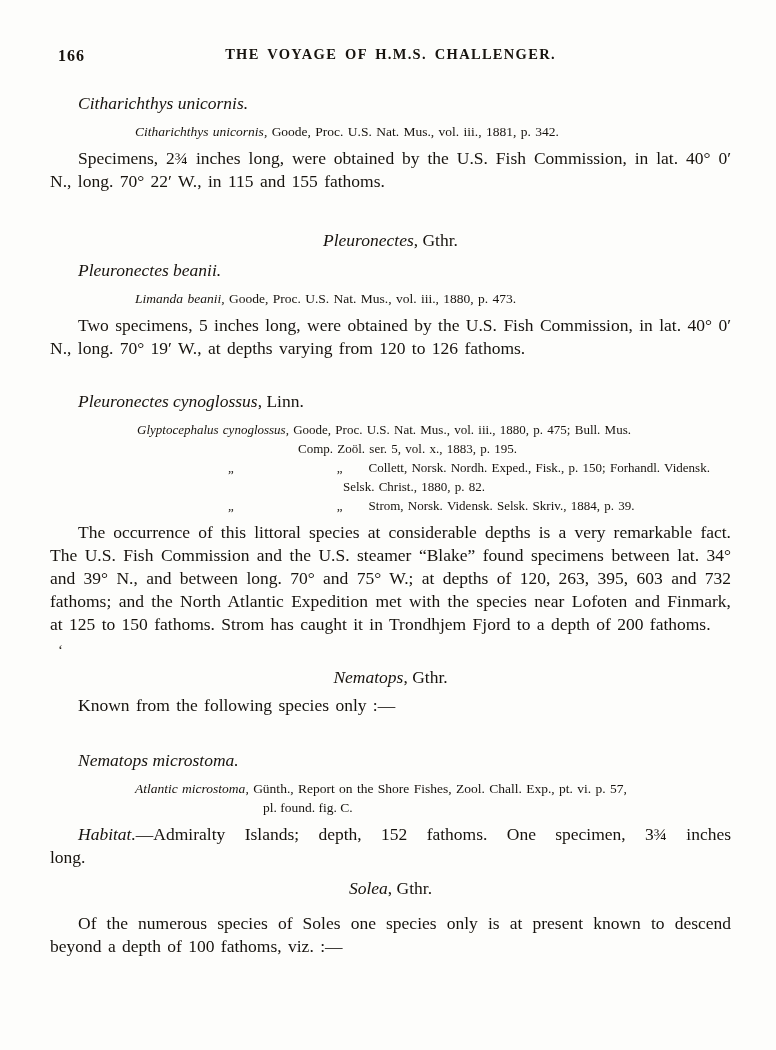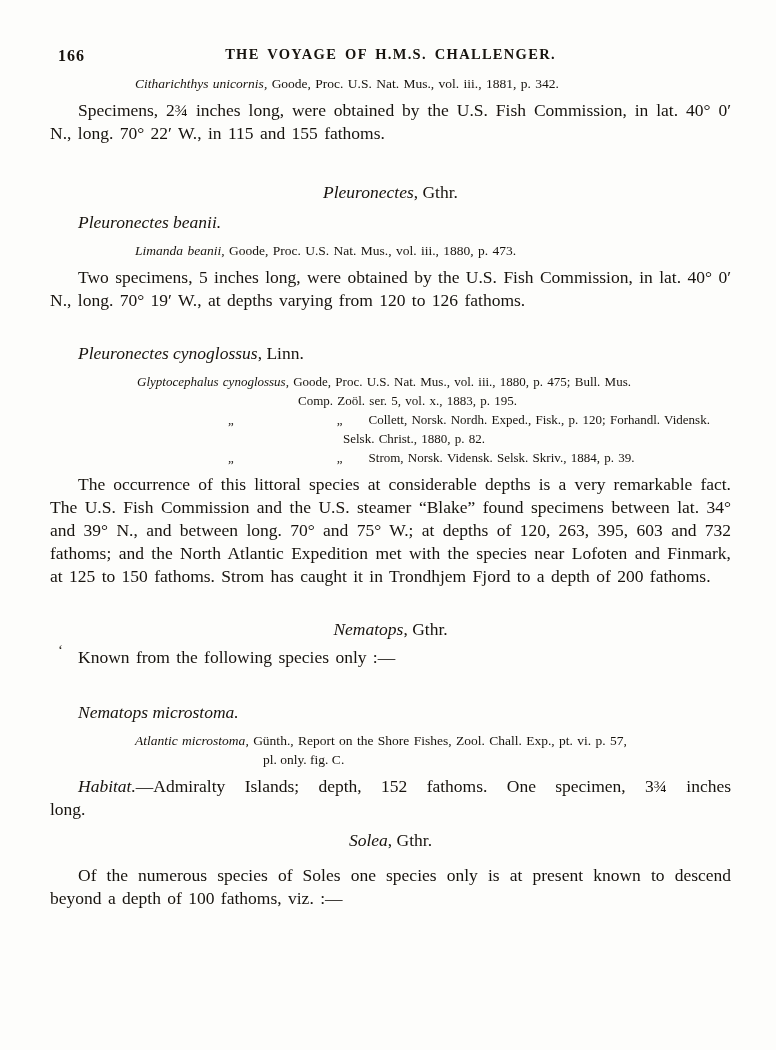--- a/index.html
+++ b/index.html
@@ -88,45 +88,46 @@
 <body>
 
 <div class="page">
   <div class="content">
 
     <div class="running-head">
       <span class="page-num">166</span>
       <span class="head-title">THE VOYAGE OF H.M.S. CHALLENGER.</span>
     </div>
 
+    <h3 class="species-heading mt-h1"><em>Citharichthys unicornis.</em></h3>
     <div class="cit mt-cit"><em>Citharichthys unicornis</em><span>, Goode, Proc. U.S. Nat. Mus., vol. iii., 1881, p. 342.</span></div>
     <p class="para mt-para">Specimens, 2¾ inches long, were obtained by the U.S. Fish Commission, in lat. 40° 0′ N., long. 70° 22′ W., in 115 and 155 fathoms.</p>
 
     <h2 class="genus-heading mt-gen1"><em>Pleuronectes</em><span>, Gthr.</span></h2>
 
     <h3 class="species-heading mt-sp2"><em>Pleuronectes beanii.</em></h3>
     <div class="cit mt-cit"><em>Limanda beanii</em><span>, Goode, Proc. U.S. Nat. Mus., vol. iii., 1880, p. 473.</span></div>
     <p class="para mt-para">Two specimens, 5 inches long, were obtained by the U.S. Fish Commission, in lat. 40° 0′ N., long. 70° 19′ W., at depths varying from 120 to 126 fathoms.</p>
 
     <h3 class="species-heading mt-sp3"><em>Pleuronectes cynoglossus</em><span>, Linn.</span></h3>
     <div class="cit3 mt-cit">
       <div class="l1"><em>Glyptocephalus cynoglossus</em><span>, Goode, Proc. U.S. Nat. Mus., vol. iii., 1880, p. 475; Bull. Mus.</span></div>
       <div class="cont1">Comp. Zoöl. ser. 5, vol. x., 1883, p. 195.</div>
-      <div class="ditto-row"><span class="d1">„</span><span class="d2">„</span><span class="auth">Collett, Norsk. Nordh. Exped., Fisk., p. 120; Forhandl. Vidensk.</span></div>
+      <div class="ditto-row"><span class="d1">„</span><span class="d2">„</span><span class="auth">Collett, Norsk. Nordh. Exped., Fisk., p. 150; Forhandl. Vidensk.</span></div>
       <div class="cont2">Selsk. Christ., 1880, p. 82.</div>
       <div class="ditto-row"><span class="d1">„</span><span class="d2">„</span><span class="auth">Strom, Norsk. Vidensk. Selsk. Skriv., 1884, p. 39.</span></div>
     </div>
     <p class="para mt-para">The occurrence of this littoral species at considerable depths is a very remarkable fact. The U.S. Fish Commission and the U.S. steamer “Blake” found specimens between lat. 34° and 39° N., and between long. 70° and 75° W.; at depths of 120, 263, 395, 603 and 732 fathoms; and the North Atlantic Expedition met with the species near Lofoten and Finmark, at 125 to 150 fathoms. Strom has caught it in Trondhjem Fjord to a depth of 200 fathoms.</p>
 
     <h2 class="genus-heading mt-gen2"><em>Nematops</em><span>, Gthr.</span></h2>
     <p class="para intro-line mt-para">Known from the following species only :—</p>
 
     <h3 class="species-heading mt-sp4"><em>Nematops microstoma.</em></h3>
     <div class="cit mt-cit"><em>Atlantic microstoma</em><span>, Günth., Report on the Shore Fishes, Zool. Chall. Exp., pt. vi. p. 57,</span></div>
-    <div class="cit-cont-ms">pl. only. fig. C.</div>
+    <div class="cit-cont-ms">pl. found. fig. C.</div>
     <p class="para habitat mt-para"><em>Habitat.</em><span>—Admiralty Islands; depth, 152 fathoms. One specimen, 3¾ inches long.</span></p>
 
     <h2 class="genus-heading mt-gen3"><em>Solea</em><span>, Gthr.</span></h2>
     <p class="para mt-p5">Of the numerous species of Soles one species only is at present known to descend beyond a depth of 100 fathoms, viz. :—</p>
 
   </div>
 
   <span class="ink-mark">‘</span>
 </div>
 

